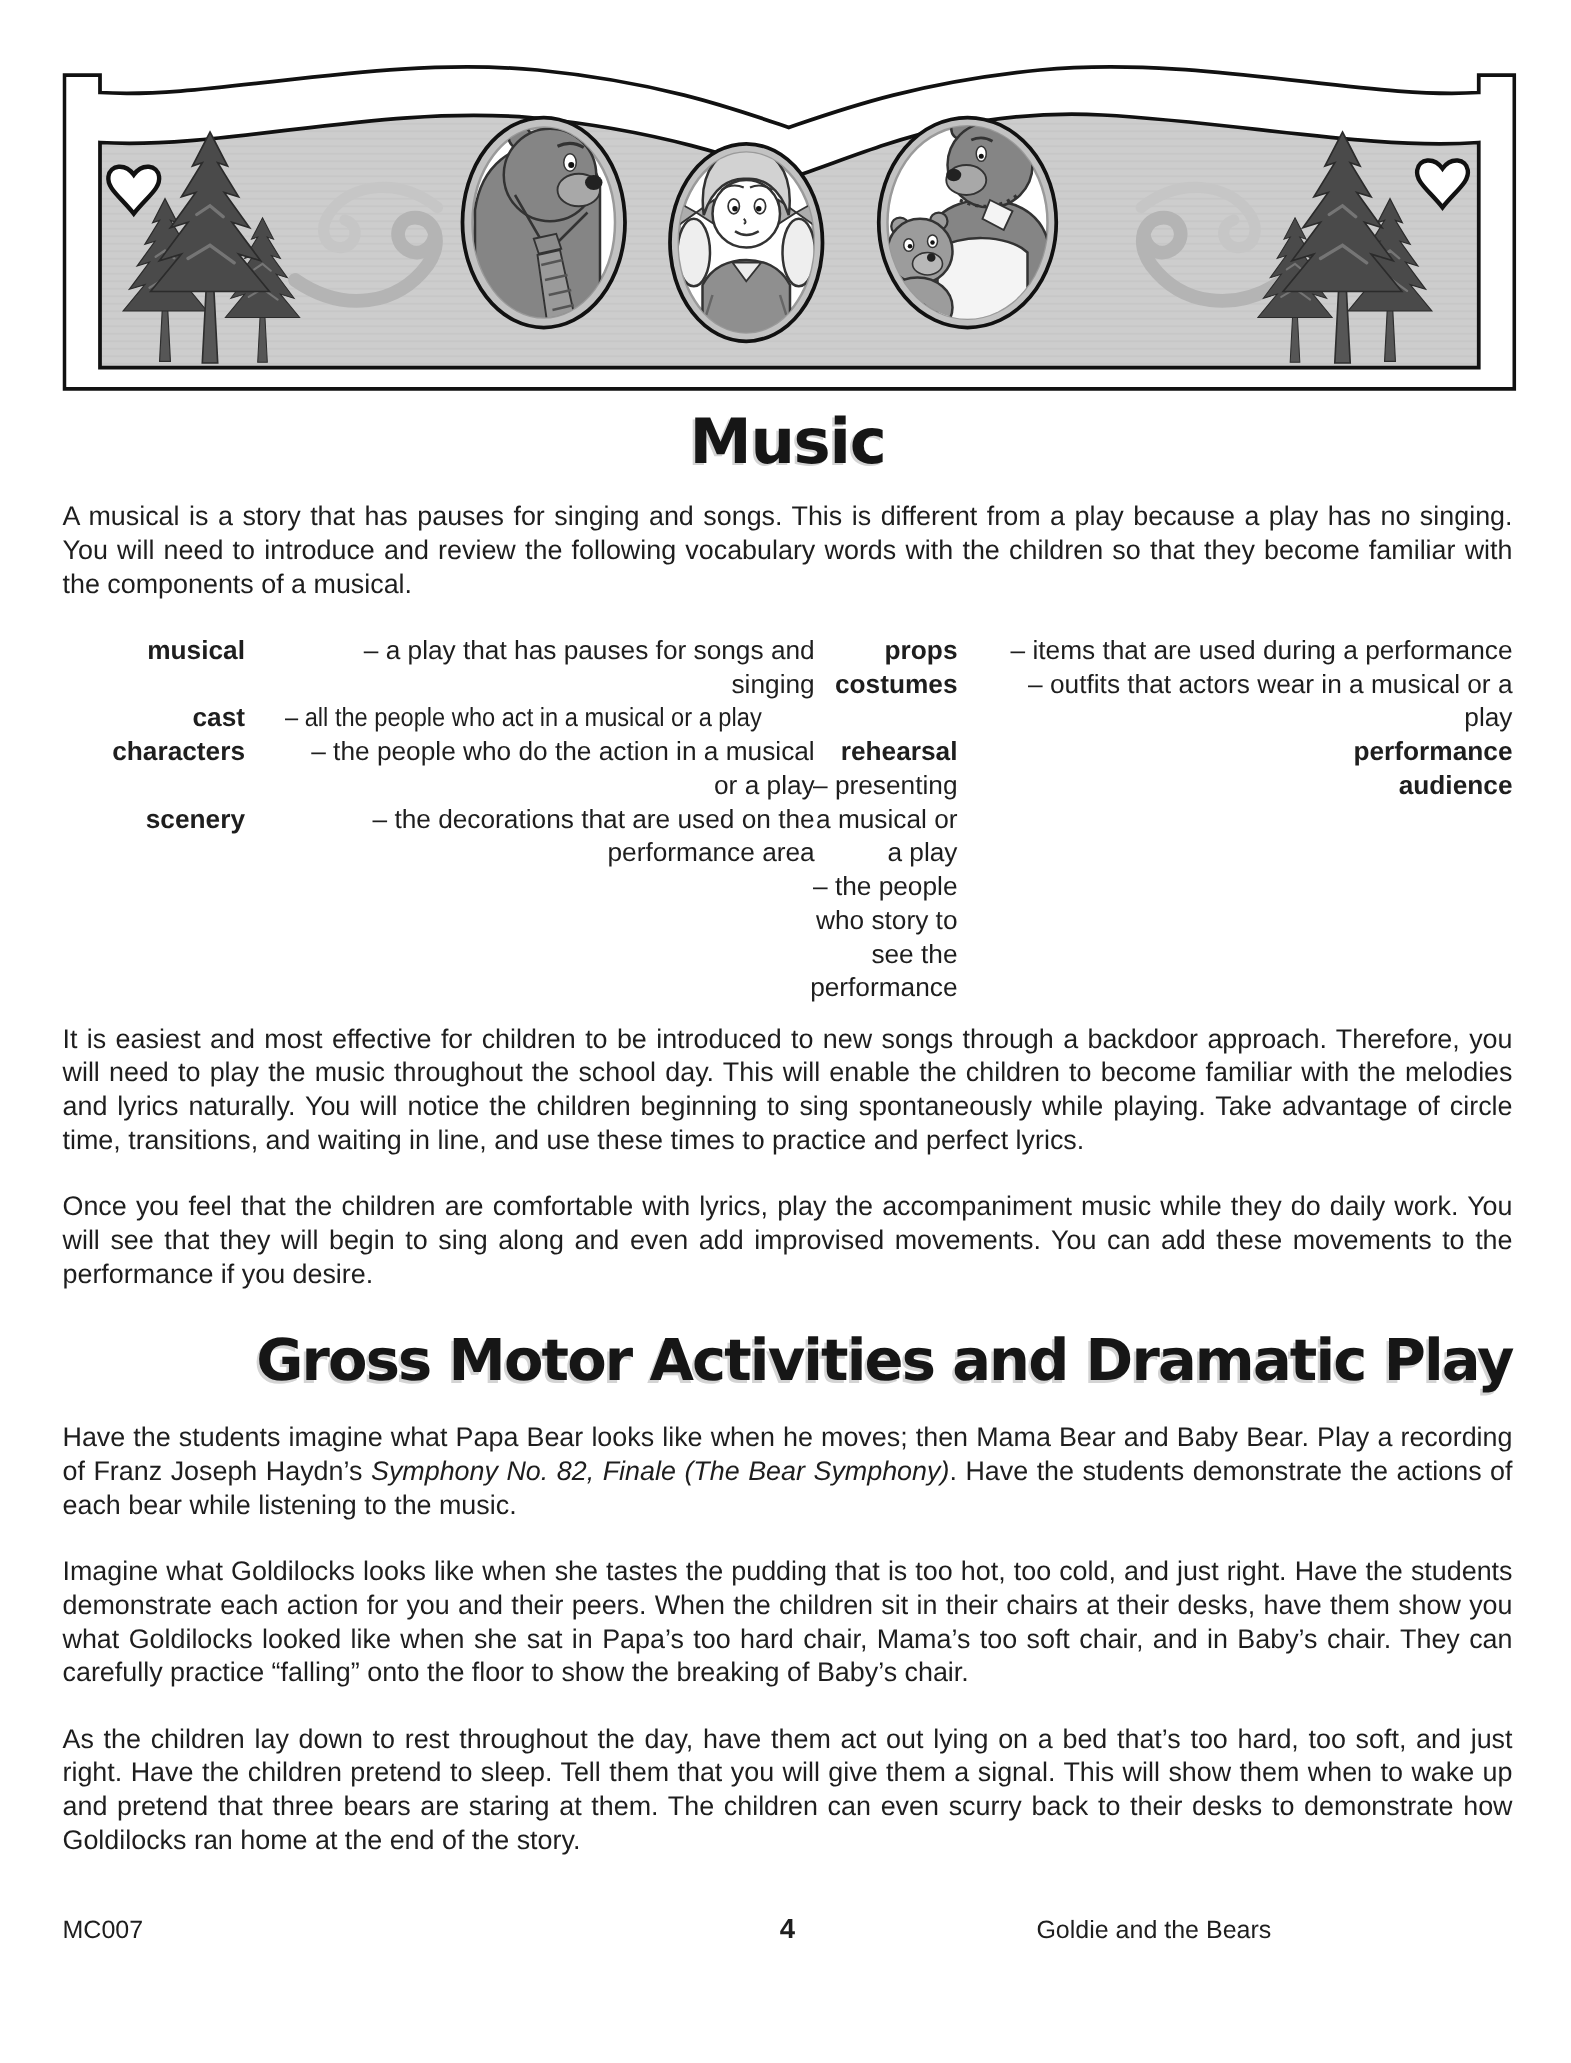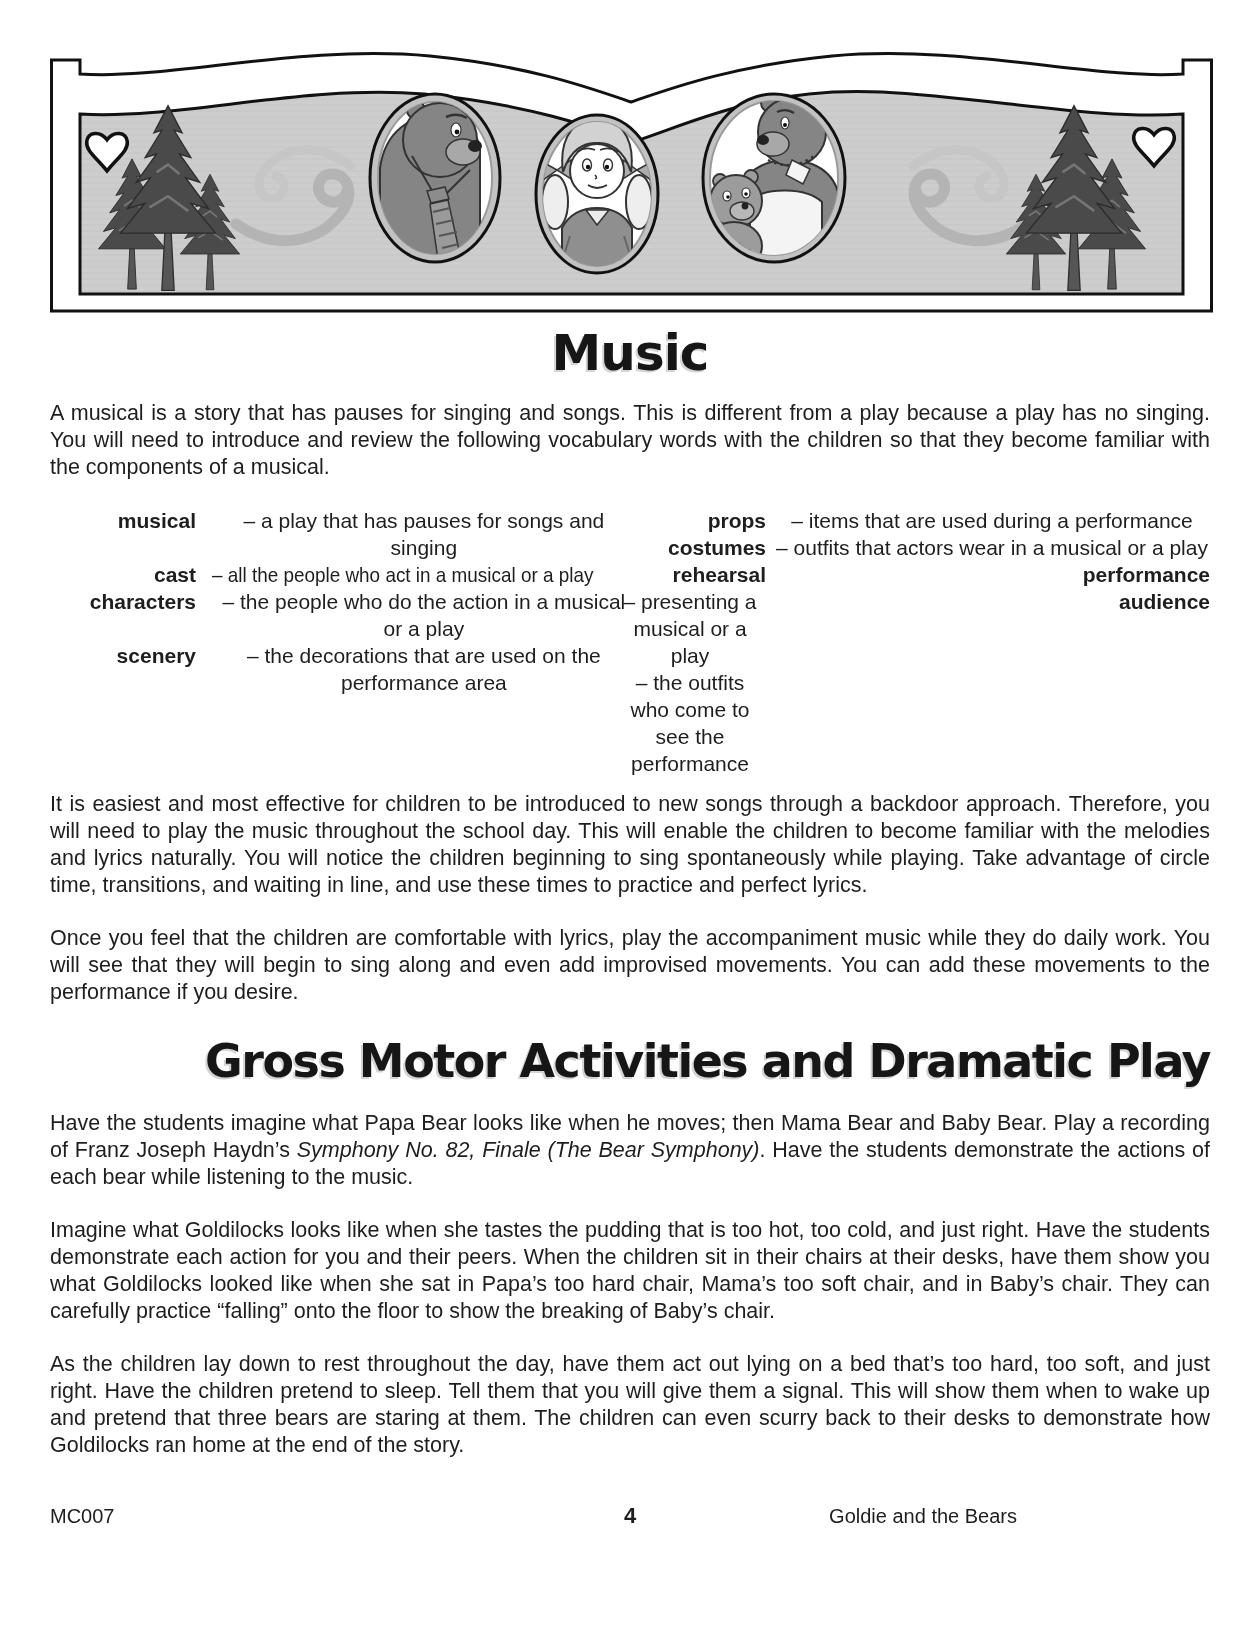--- a/index.html
+++ b/index.html
@@ -25,24 +25,24 @@
   .para{
     font-size:21.5px;line-height:27px;text-align:justify;
     margin:0 0 26px 0;
   }
   .it{font-style:italic;}
   .vocab{
     display:grid;grid-template-columns:552px 1fr;column-gap:12px;
     margin:0 0 14px 0;font-size:21px;line-height:27px;
   }
   .vcol{display:grid;align-content:start;row-gap:0;}
-  .vcol-left{grid-template-columns:146px 1fr;column-gap:16px;}
+  .vcol-left{grid-template-columns:146px 1fr;column-gap:0;}
   .vcol-right{grid-template-columns:152px 1fr;column-gap:8px;}
   .vterm{font-weight:bold;text-align:right;white-space:nowrap;}
-  .vdef{text-align:center;}
+  .vdef{text-align:right;margin-left:32px;}
   .cond{display:inline-block;transform:scaleX(.9);transform-origin:0 50%;white-space:nowrap;}
   .footer{
     display:grid;grid-template-columns:1fr auto 1fr;align-items:baseline;
     font-size:20px;margin-top:44px;
   }
   .footer .pg{font-weight:bold;font-size:22px;}
   .footer .right{text-align:center;}
 </style>
 </head>
 <body>
@@ -195,21 +195,21 @@
     </div>
     <div class="vcol vcol-right">
       <div class="vterm">props</div>
       <div class="vdef"><span>– items that are used during a performance</span></div>
       <div class="vterm">costumes</div>
       <div class="vdef"><span>– outfits that actors wear in a musical or a play</span></div>
       <div class="vterm">rehearsal</div>
       <div class="vterm">performance</div>
       <div class="vdef"><span>– presenting a musical or a play</span></div>
       <div class="vterm">audience</div>
-      <div class="vdef"><span>– the outfits who come to see the performance</span></div>
+      <div class="vdef"><span>– the people who story to see the performance</span></div>
     </div>
   </div>
 
   <p class="para">It is easiest and most effective for children to be introduced to new songs through a backdoor approach. Therefore, you will need to play the music throughout the school day. This will enable the children to become familiar with the melodies and lyrics naturally. You will notice the children beginning to sing spontaneously while playing. Take advantage of circle time, transitions, and waiting in line, and use these times to practice and perfect lyrics.</p>
   <p class="para">Once you feel that the children are comfortable with lyrics, play the accompaniment music while they do daily work. You will see that they will begin to sing along and even add improvised movements. You can add these movements to the performance if you desire.</p>
 
   <h2 class="title-gross">Gross Motor Activities and Dramatic Play</h2>
 
 
   <p class="para"><span>Have the students imagine what Papa Bear looks like when he moves; then Mama Bear and Baby Bear. Play a recording of Franz Joseph Haydn’s </span><span class="it">Symphony No. 82, Finale (The Bear Symphony)</span><span>. Have the students demonstrate the actions of each bear while listening to the music.</span></p>

